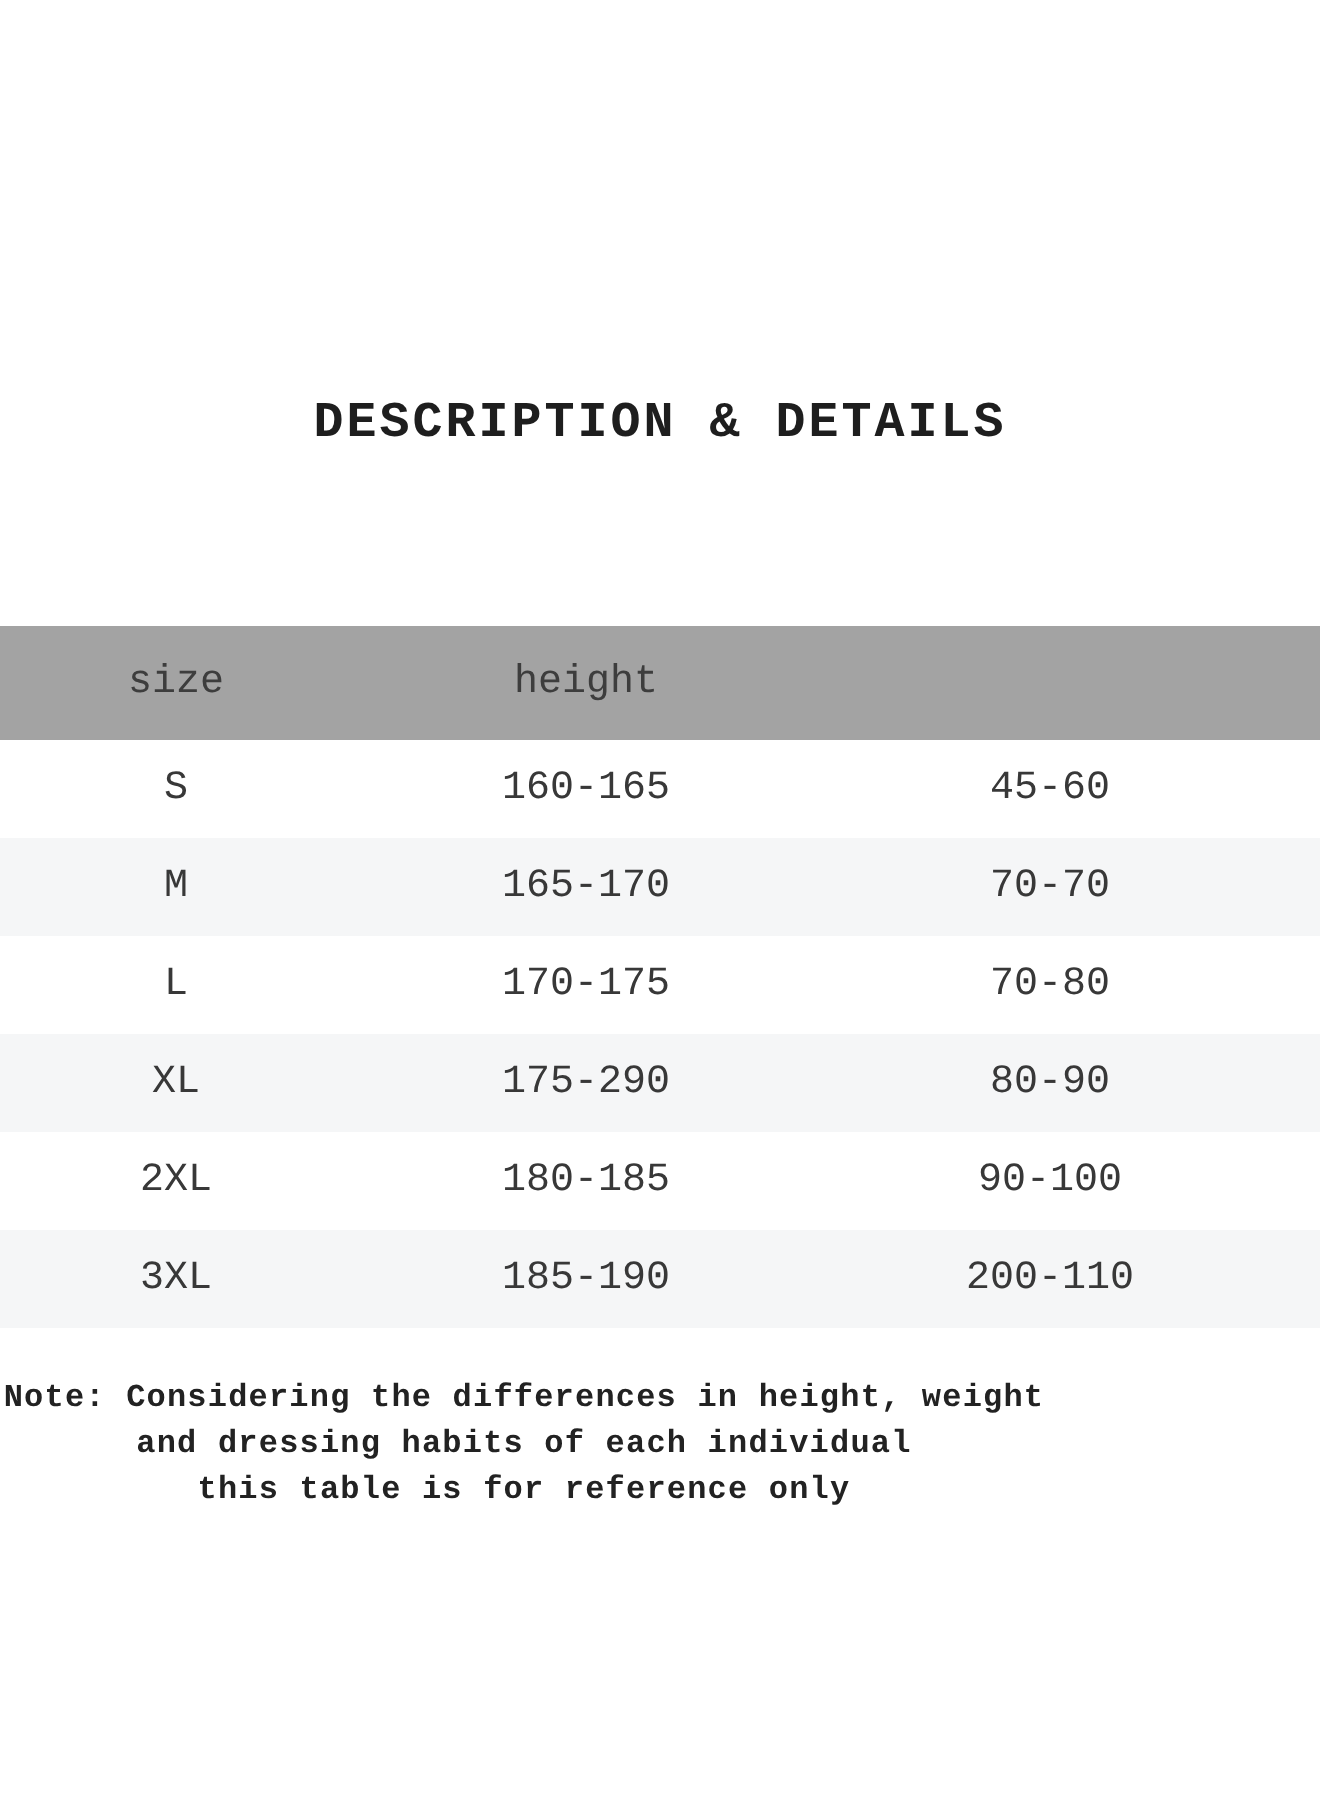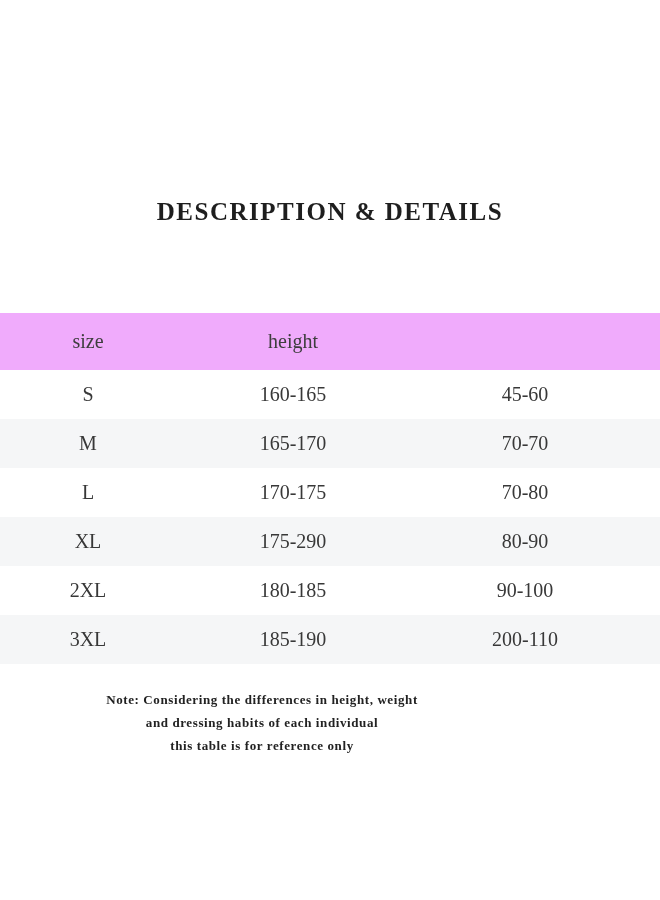--- a/index.html
+++ b/index.html
@@ -6,21 +6,21 @@
     margin: 0;
     padding: 0;
     background: #ffffff;
   }
   .canvas {
     position: relative;
     width: 660px;
     height: 900px;
     background: #ffffff;
     overflow: hidden;
-    font-family: Liberation Serif, serif;
+    font-family: Liberation Mono, monospace;
   }
   .title {
     position: absolute;
     top: 196px;
     left: 0;
     width: 660px;
     margin: 0;
     text-align: center;
     font-size: 25px;
     line-height: 32px;
@@ -39,39 +39,39 @@
     align-items: center;
     height: 49px;
     padding-right: 20px;
     box-sizing: border-box;
     font-size: 20px;
     color: #383838;
     background: #ffffff;
   }
   .trow.header {
     height: 57px;
-    background: #f0abfc;
+    background: #a3a3a3;
     color: #3d3d3d;
   }
   .trow.striped {
     background: #f5f6f7;
   }
   .cell {
     text-align: center;
   }
   .c1 { width: 176px; }
   .c2 { width: 234px; }
   .c3 { width: 230px; }
   .note {
     position: absolute;
     top: 688px;
     left: 0;
     width: 524px;
     text-align: center;
-    font-size: 13px;
+    font-size: 16px;
     line-height: 23px;
     font-weight: 700;
     letter-spacing: 0.6px;
     color: #222222;
   }
 </style>
 </head>
 <body>
 
 <div class="canvas">

